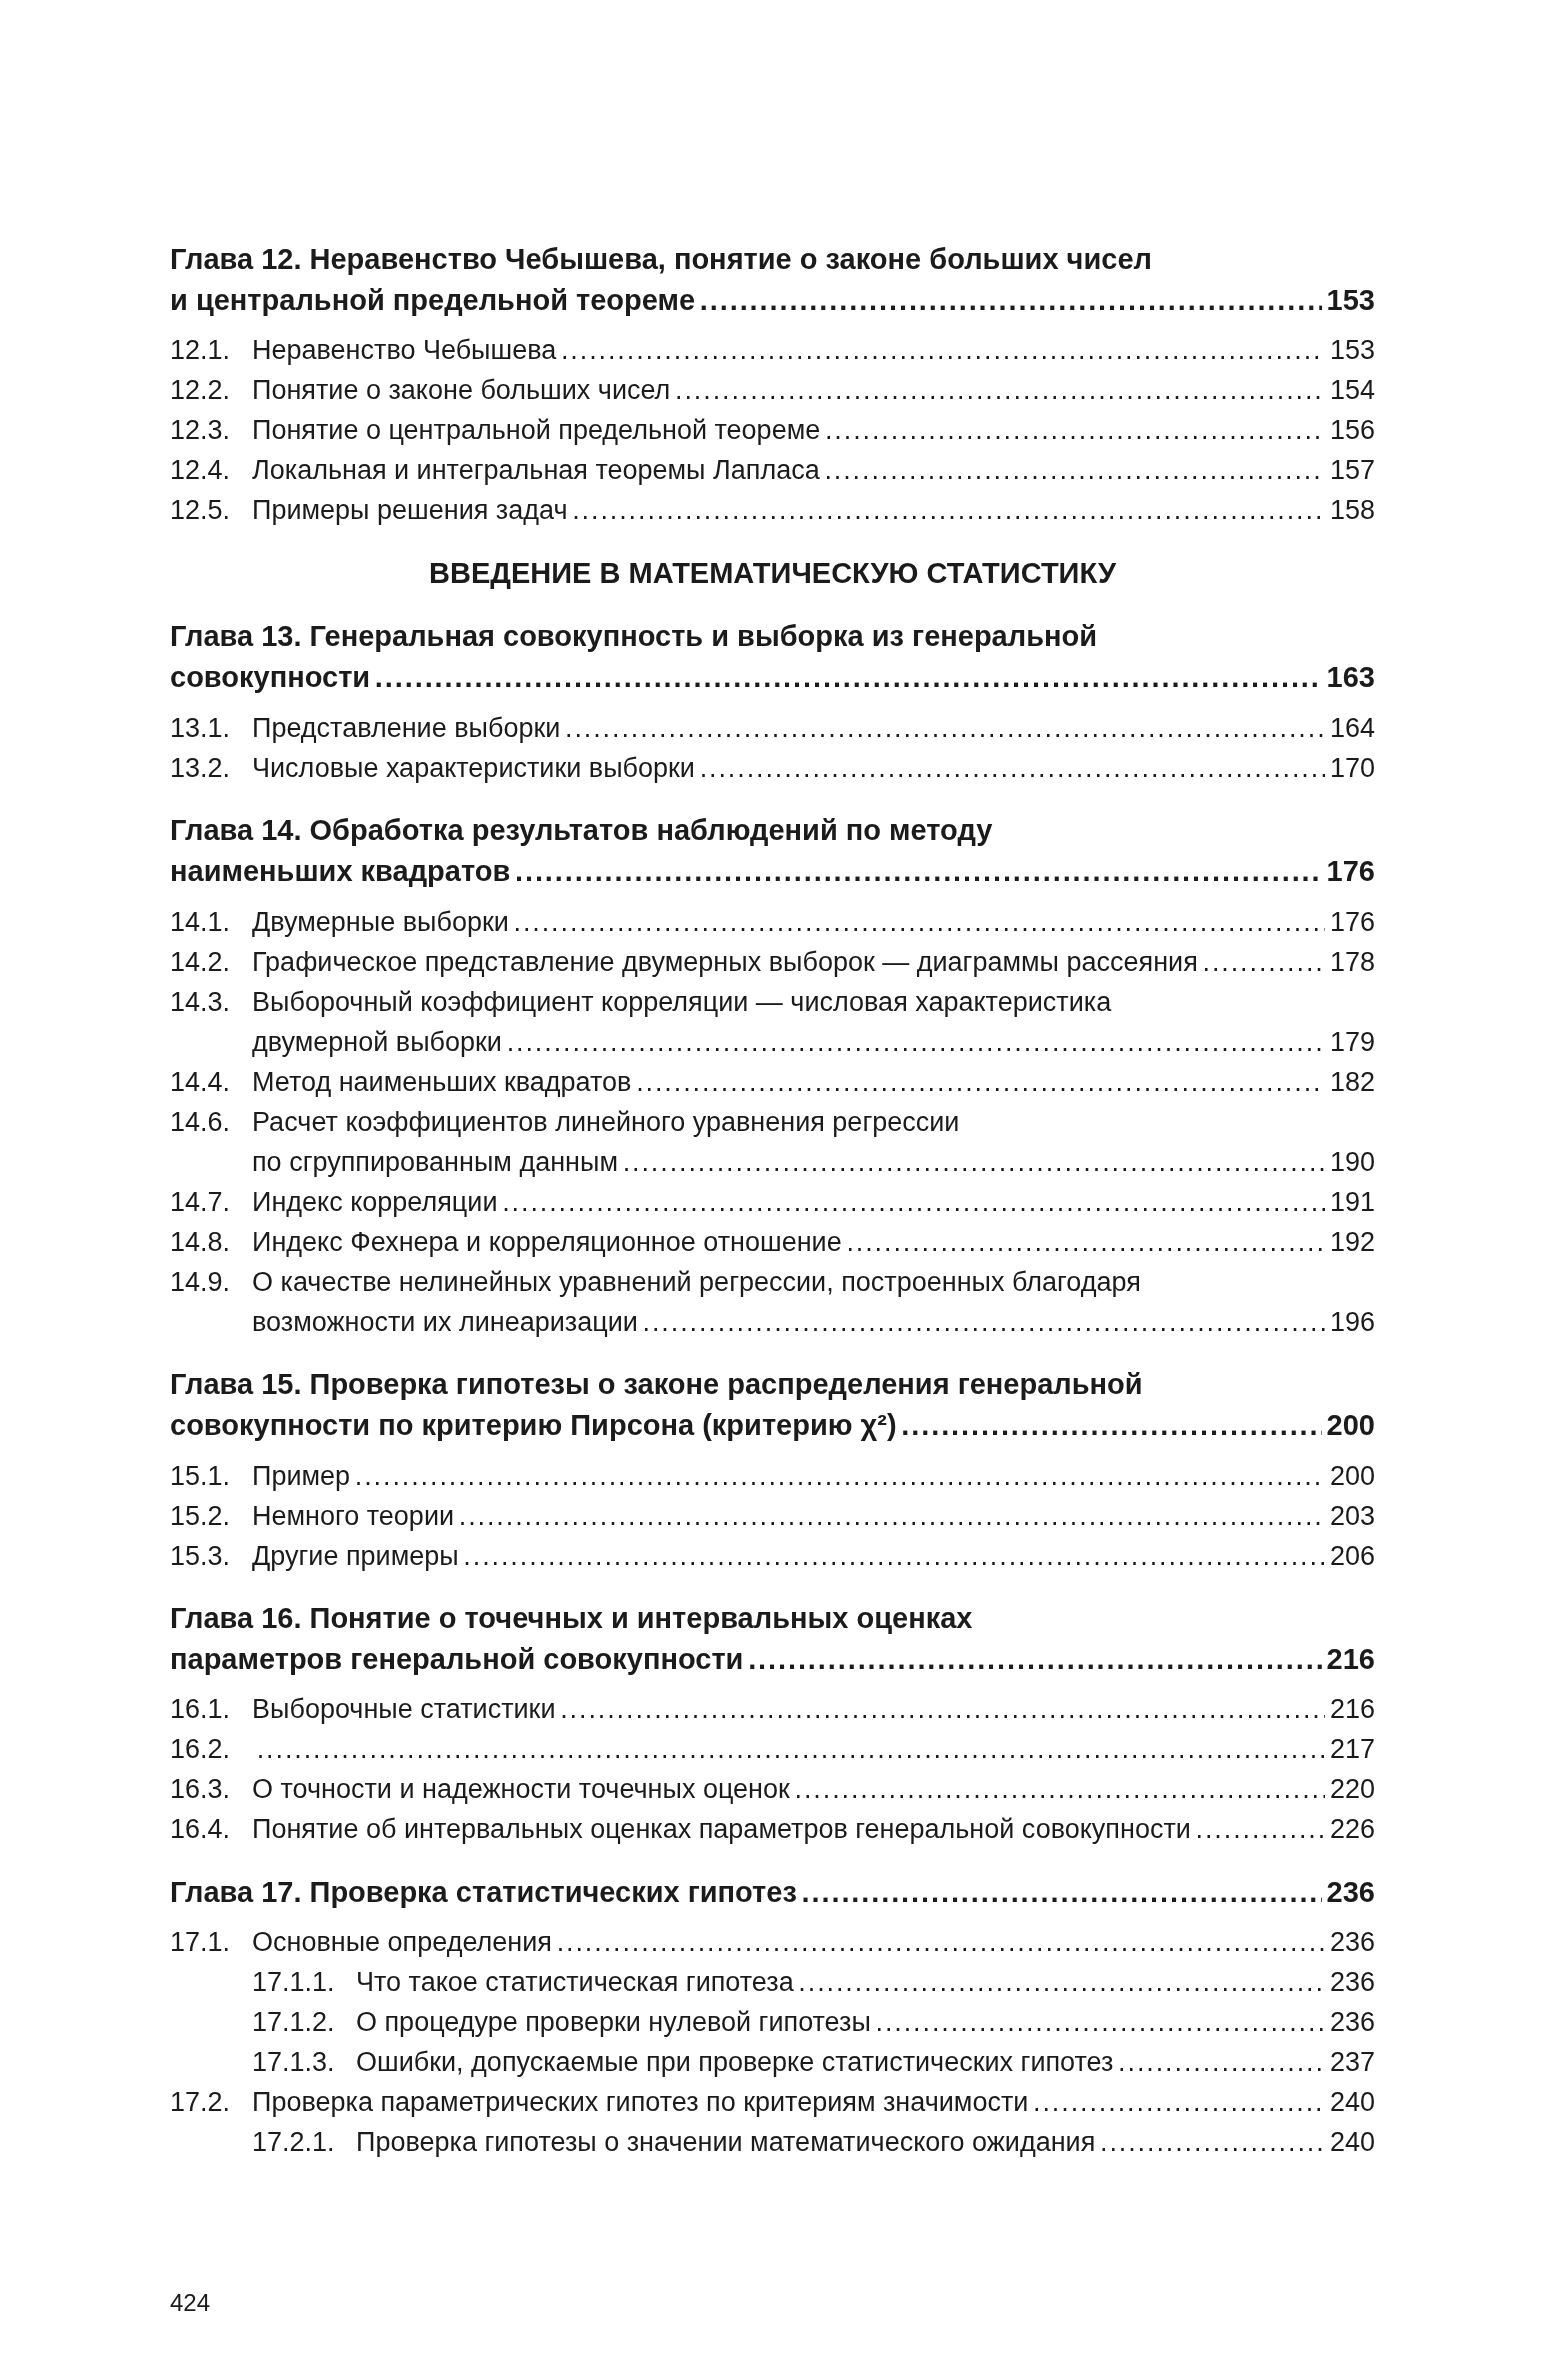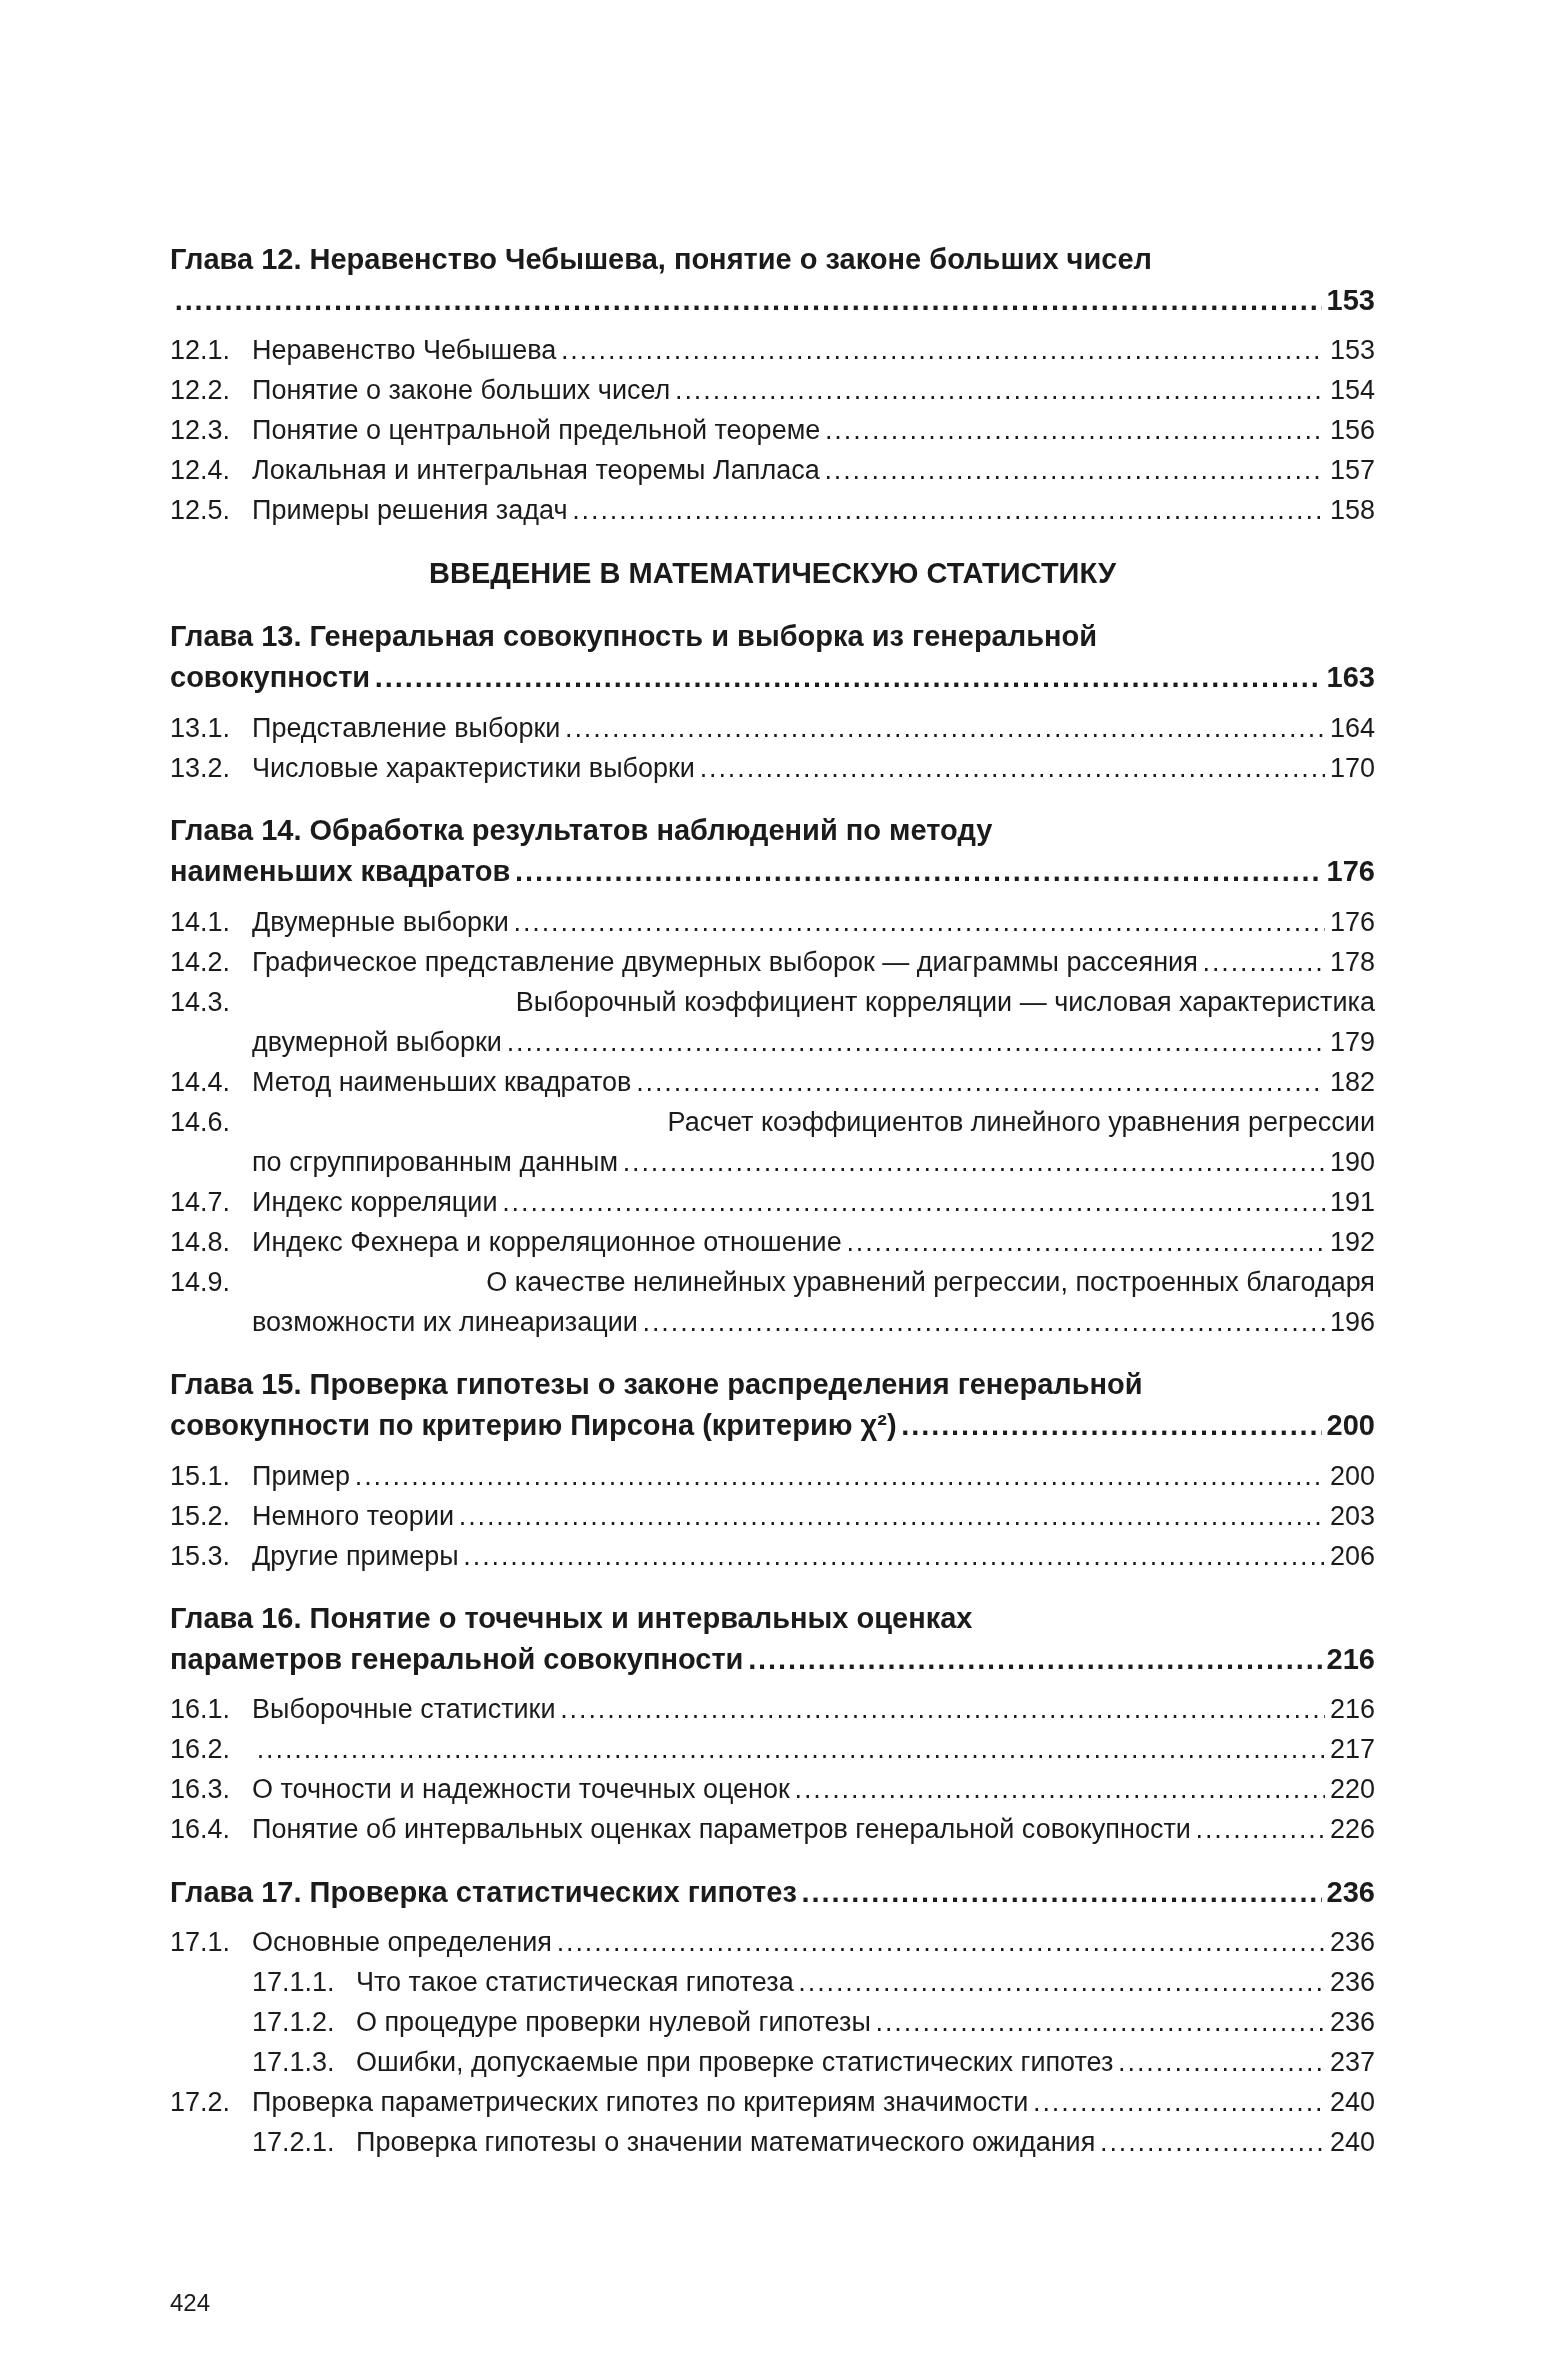--- a/index.html
+++ b/index.html
@@ -51,40 +51,41 @@
     letter-spacing: 1.9px;
   }
   .dots::after {
     content: "............................................................"
              "............................................................"
              "............................................................"
              "............................................................"
              "............................................................";
   }
   .pagenum { flex: none; margin-left: 1.9px; }
-  .entry { position: relative; padding-left: 82px; text-align: right; }
+  .entry { position: relative; padding-left: 82px; }
   .entry .num { position: absolute; left: 0; top: 0; }
   .entry.level-2 { padding-left: 186px; }
   .entry.level-2 .num { left: 82px; }
   .footer-page {
     position: absolute;
     left: 170px;
     top: 2284px;
     font-size: 24px;
     line-height: 37px;
   }
 </style>
 </head>
 <body>
 
 <div class="page-content">
     <div class="chapter">
       <div class="chapter-heading">
         <div class="hline">Глава 12. Неравенство Чебышева, понятие о законе больших чисел</div>
         <div class="lastline">
+          <span class="ltext">и центральной предельной теореме</span>
           <span class="dots"></span>
           <span class="pagenum">153</span>
         </div>
       </div>
       <div class="entry level-1">
         <span class="num">12.1.</span>
         <div class="lastline">
           <span class="ltext">Неравенство Чебышева</span>
           <span class="dots"></span>
           <span class="pagenum">153</span>

